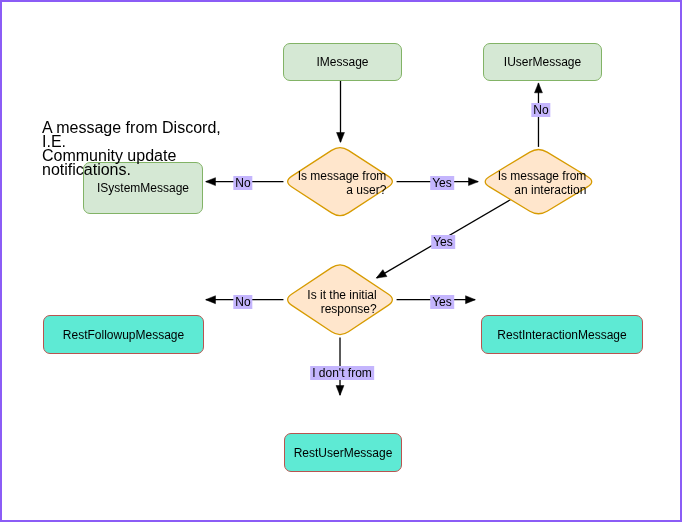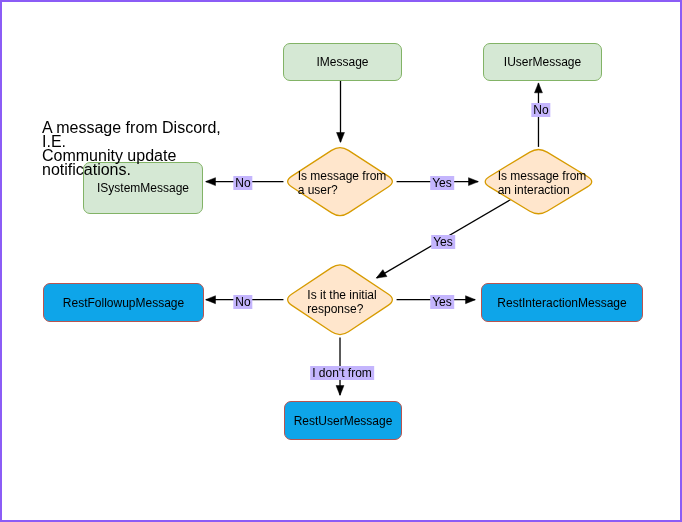--- a/index.html
+++ b/index.html
@@ -21,29 +21,29 @@
     align-items: center;
     justify-content: center;
     border-radius: 7px;
     border: 1.3px solid #000;
     font-size: 12px;
     line-height: 14px;
     text-align: center;
     box-sizing: border-box;
   }
   .node.green { background: #d5e8d4; border-color: #82b366; }
-  .node.red   { background: #0ea5e9; border-color: #b85450; }
+  .node.red   { background: #5eead4; border-color: #b85450; margin-top: 32px; }
   .decision-label {
     position: absolute;
     display: flex;
     align-items: center;
     justify-content: center;
     font-size: 12px;
     line-height: 14px;
-    text-align: left;
+    text-align: right;
     white-space: pre-line;
     pointer-events: none;
   }
   .edge-label {
     position: absolute;
     transform: translate(-50%, -50%);
     background: #c4b5fd;
     font-size: 12px;
     line-height: 14px;
     padding: 0 2px;

